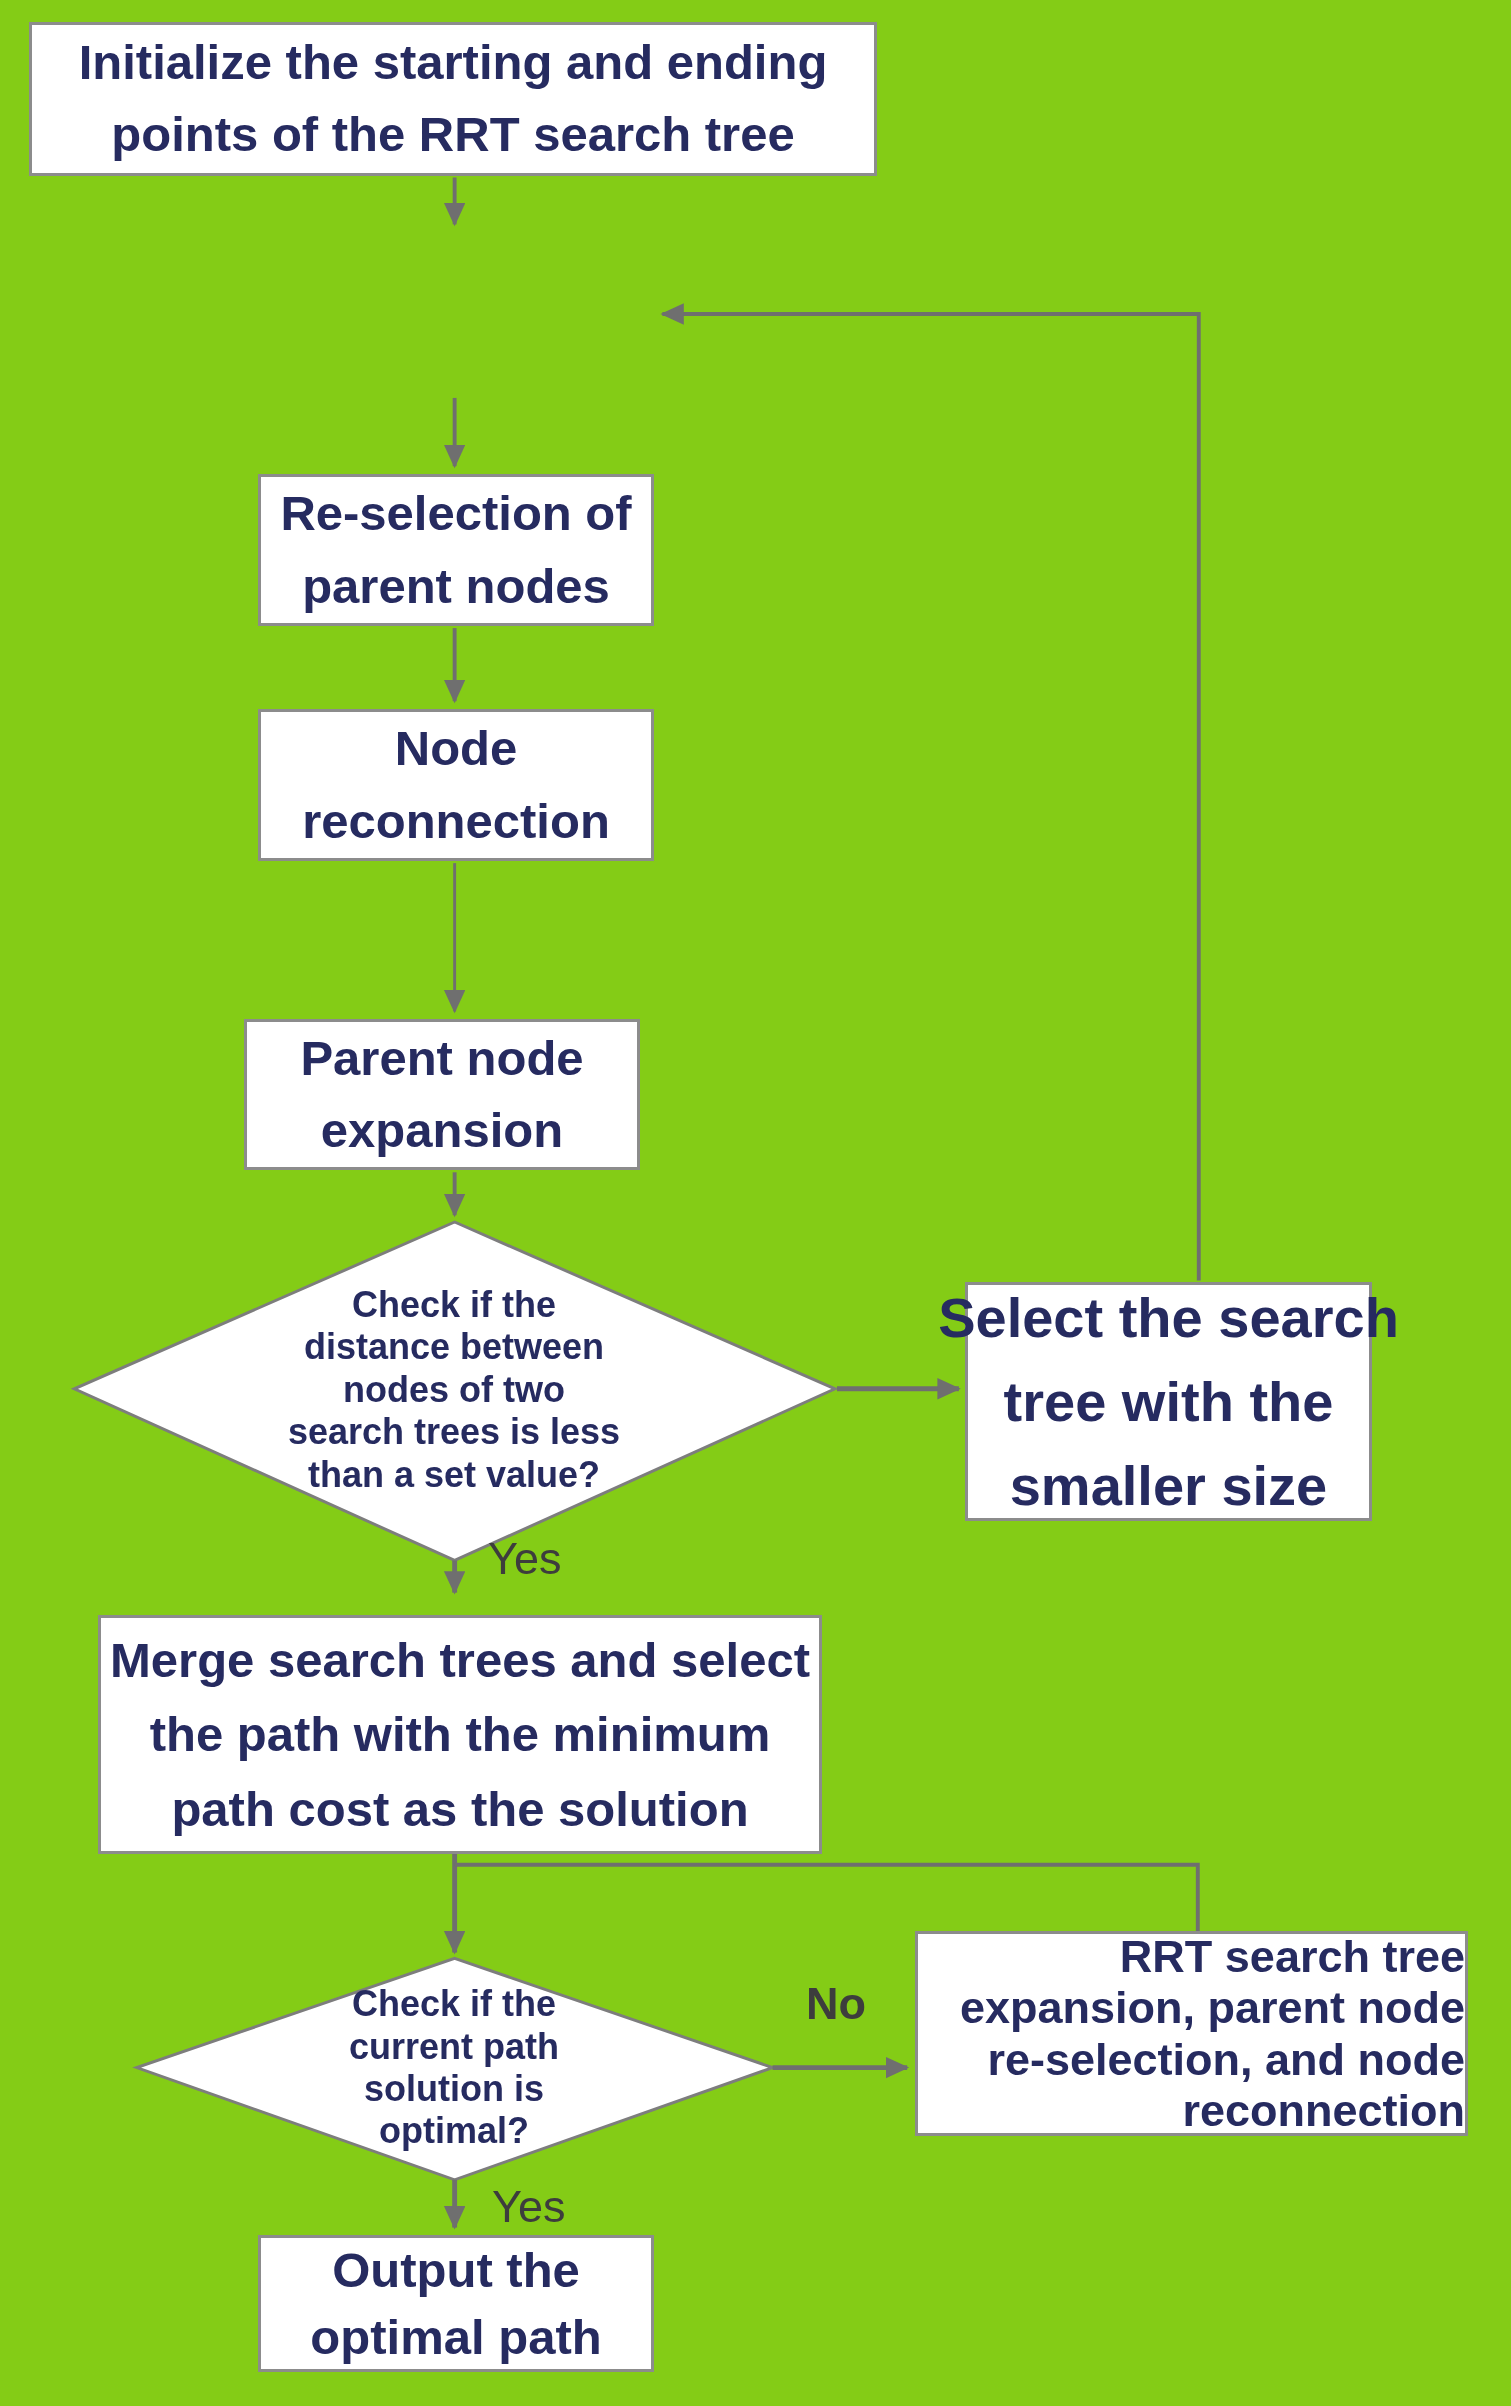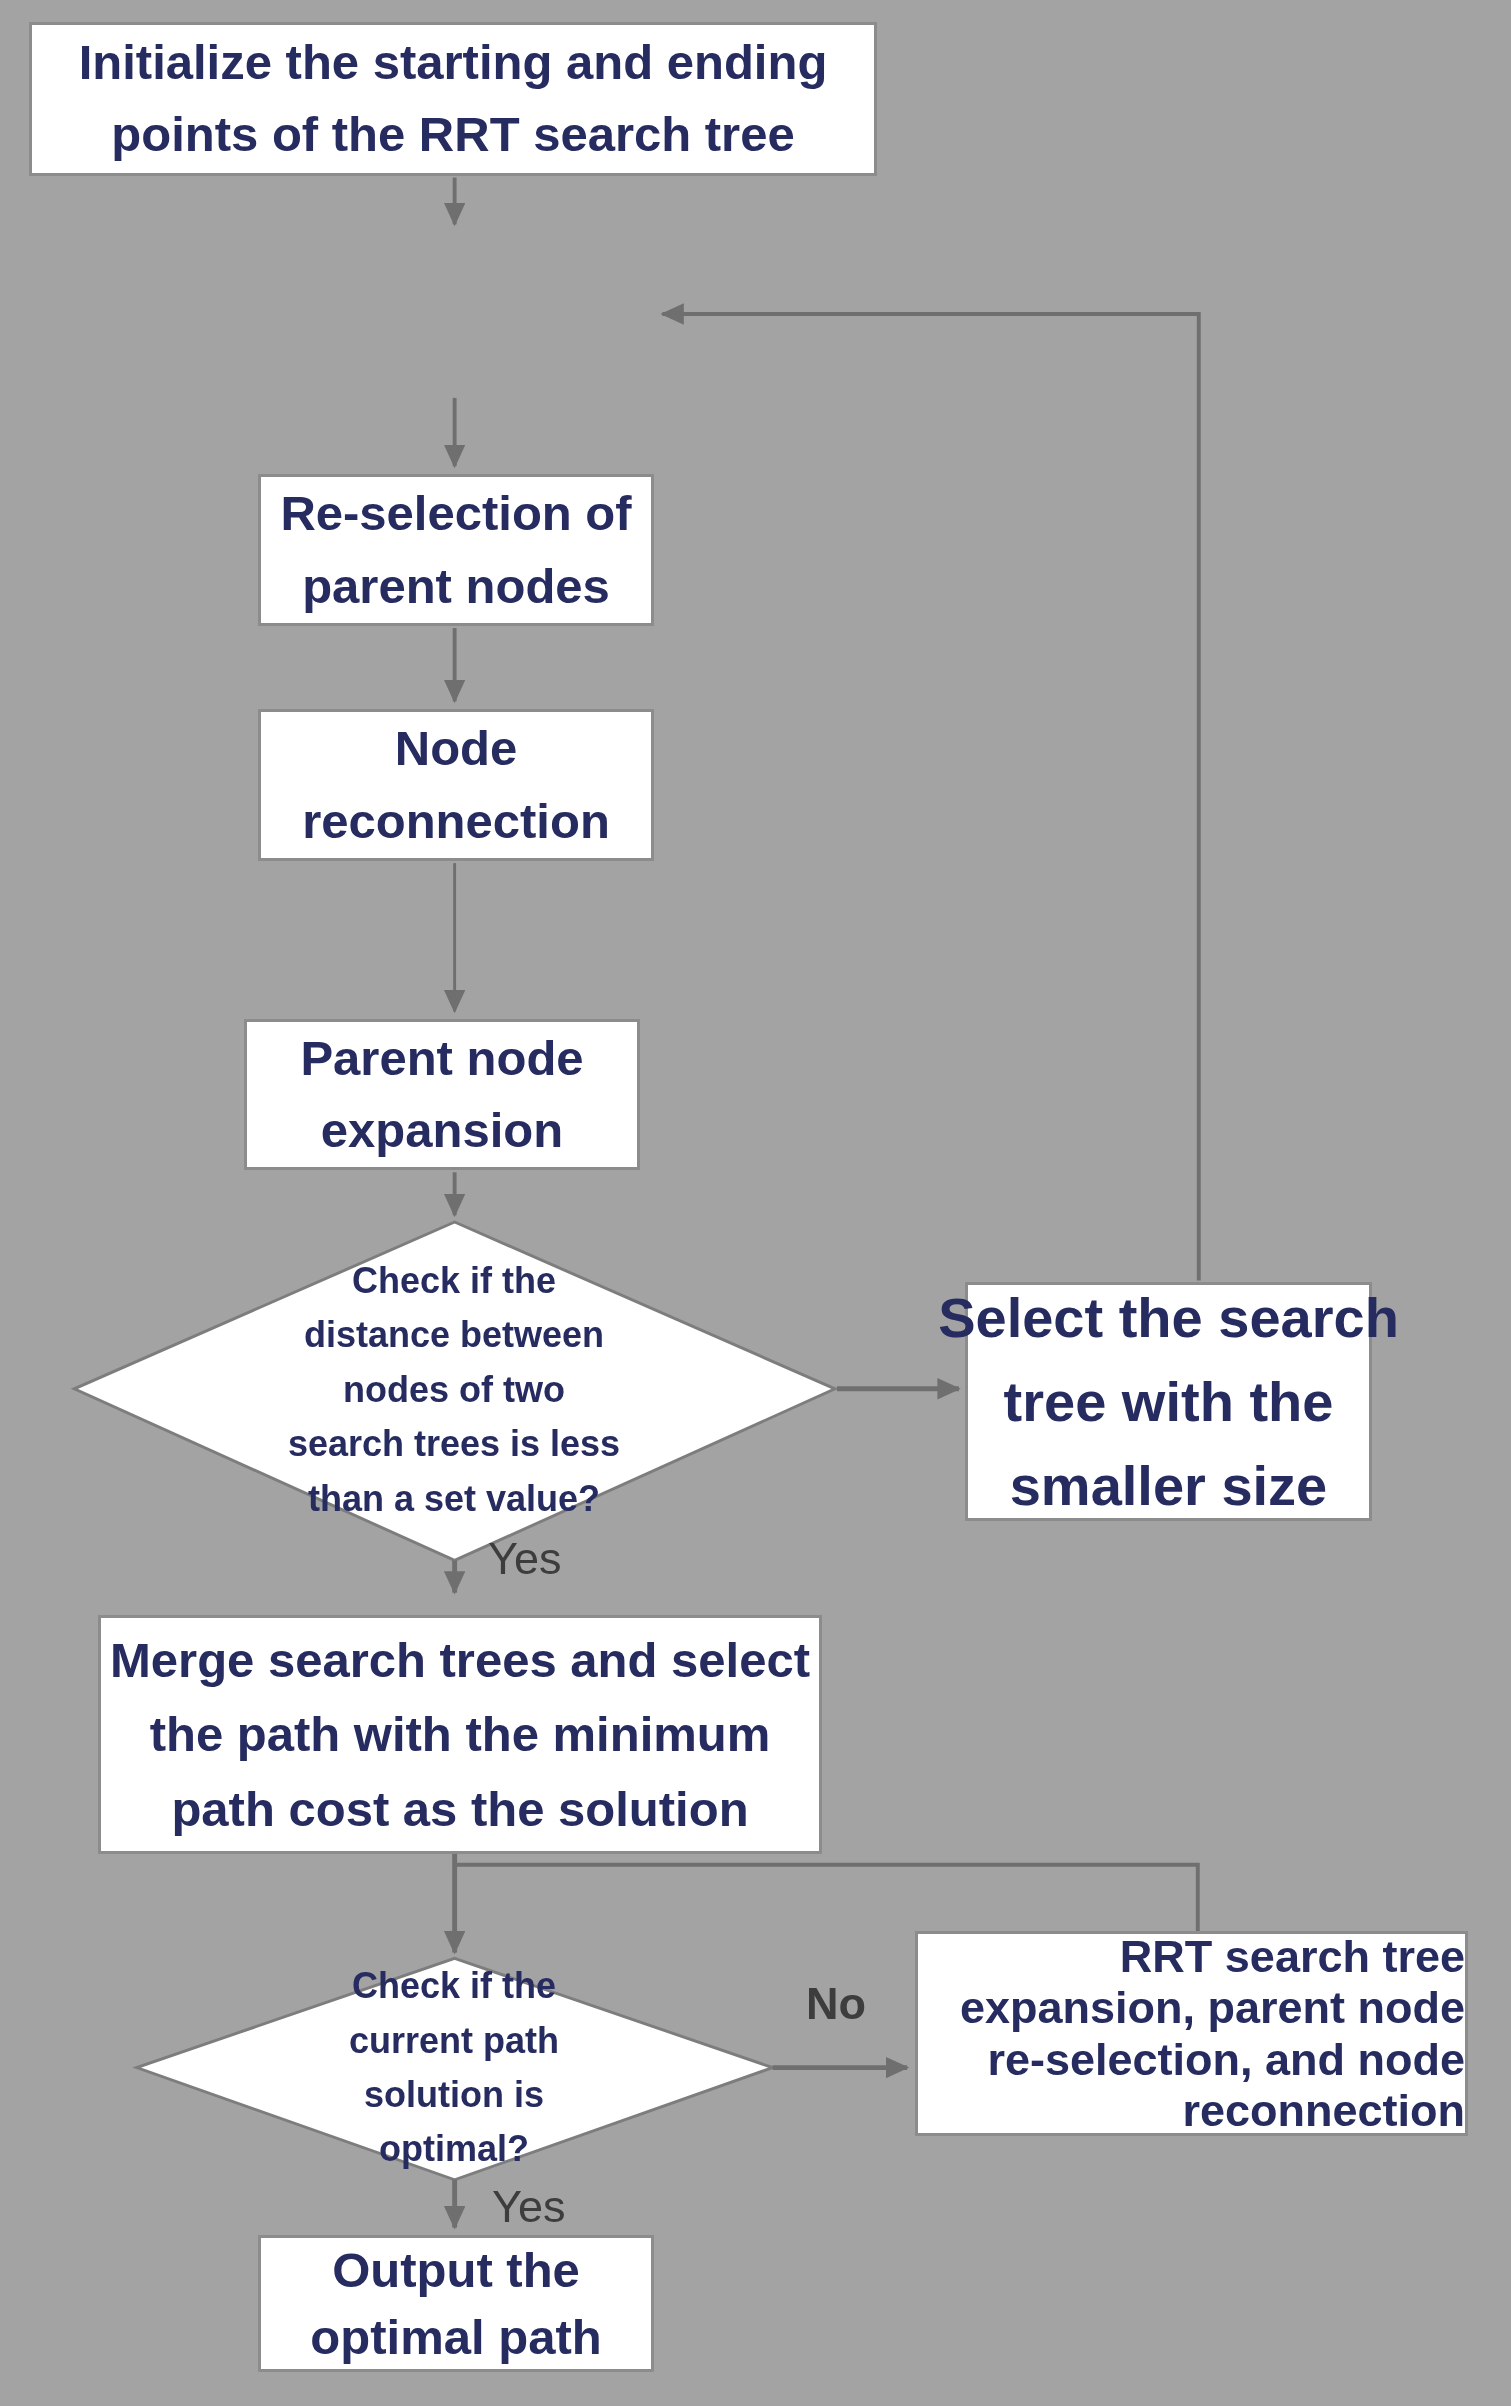--- a/index.html
+++ b/index.html
@@ -4,21 +4,21 @@
 <style>
   html, body {
     margin: 0;
     padding: 0;
     background: #ffffff;
   }
   #canvas {
     position: relative;
     width: 1512px;
     height: 2407px;
-    background: #a3a3a3;
+    background: #84cc16;
     font-family: "Liberation Sans", "DejaVu Sans", sans-serif;
     overflow: hidden;
   }
   #edge-layer {
     position: absolute;
     left: 0; top: 0;
     width: 1512px;
     height: 2407px;
   }
   .node {
@@ -42,21 +42,20 @@
     position: absolute;
     box-sizing: border-box;
     color: #262b60;
     font-weight: bold;
     display: flex;
     flex-direction: column;
     justify-content: center;
     align-items: center;
     text-align: center;
     background: transparent;
-    gap: 12px;
   }
   .edge-label {
     position: absolute;
     color: #3d3d3d;
     font-weight: 400;
     white-space: nowrap;
   }
 
   
   #node-initialize      { left: 29px;  top: 21.5px;   width: 848px; height: 154px; font-size: 49px; line-height: 1.45; }

